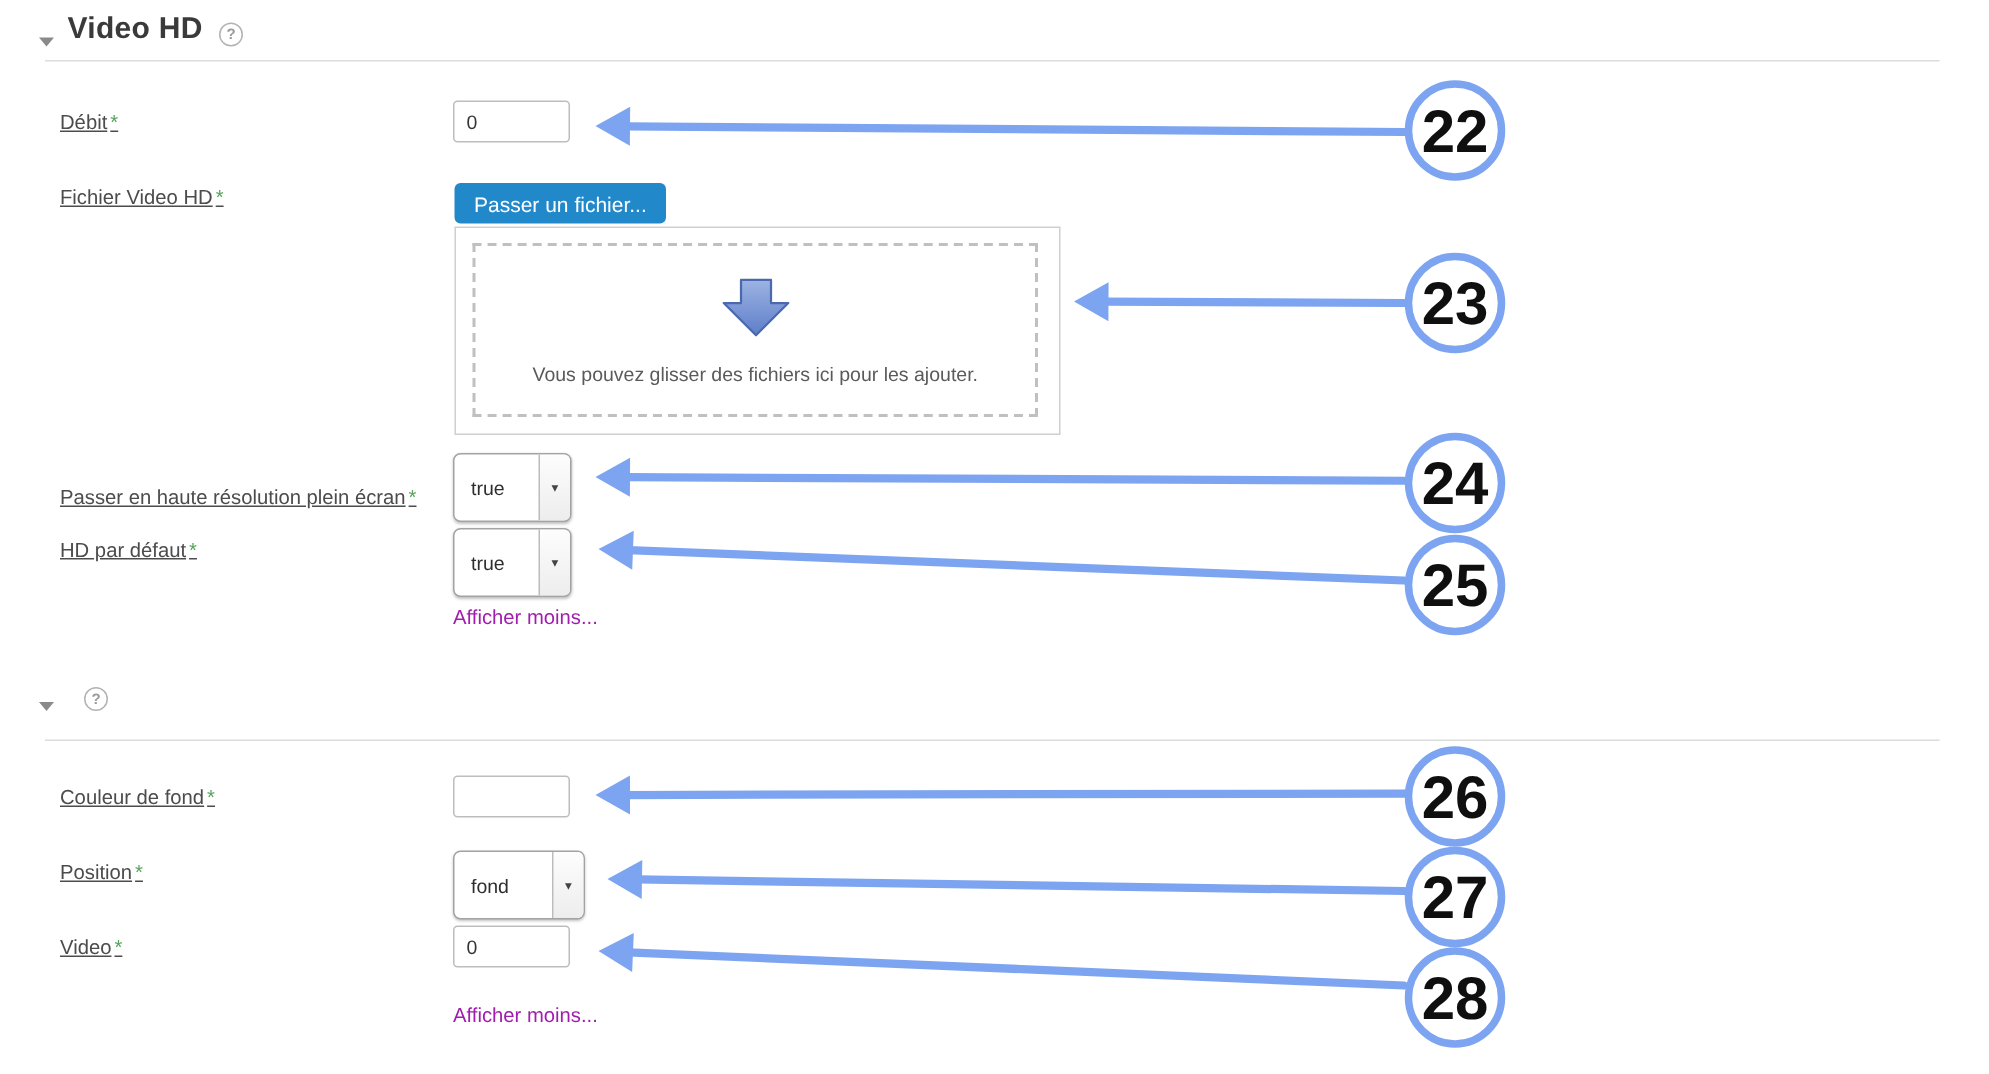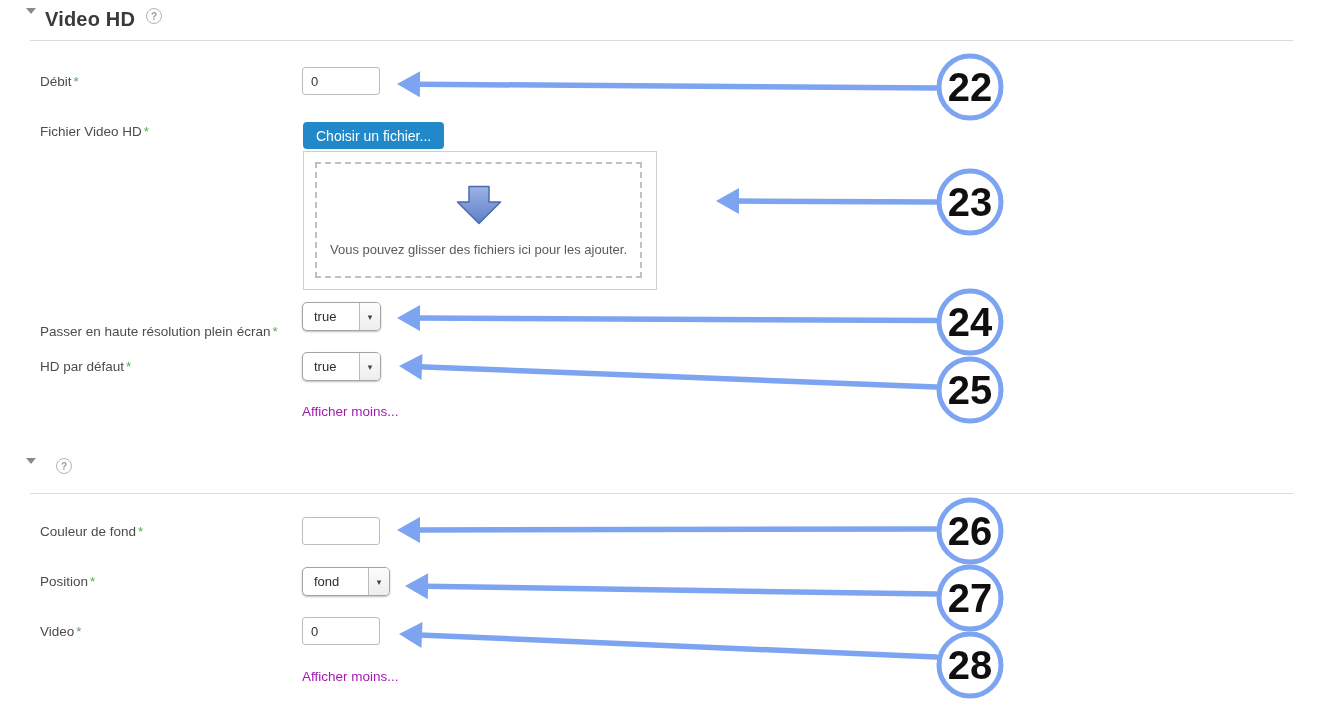--- a/index.html
+++ b/index.html
@@ -8,21 +8,21 @@
     width: 1326px; height: 716px;
     position: relative;
     background: #ffffff;
     font-family: "Liberation Sans", sans-serif;
     overflow: hidden;
   }
 
   
   .section-header {
     position: absolute; left: 26px;
-    display: flex; align-items: flex-start;
+    display: flex; align-items: flex-end;
     cursor: pointer;
   }
   .collapse-triangle {
     width: 0; height: 0;
     border-left: 5px solid transparent;
     border-right: 5px solid transparent;
     border-top: 6px solid #8a8a8a;
     margin-right: 9px;
   }
   .section-title {
@@ -39,38 +39,39 @@
   .divider {
     position: absolute; left: 30px; width: 1263px; height: 1px;
     background: #dcdcdc;
   }
 
   
   .field-label {
     position: absolute; left: 40px;
     font-size: 13.5px; color: #4c4c4c;
     white-space: nowrap;
+    text-decoration: underline;
   }
   .req { color: #58a55c; margin-left: 2px; }
 
   
   .text-input {
     position: absolute; left: 302px;
     width: 78px; height: 28px;
     border: 1px solid #bdbdbd; border-radius: 3px;
     font-size: 13px; color: #333;
     padding: 0 0 0 8px;
     font-family: "Liberation Sans", sans-serif;
     background: #fff;
     outline: none;
   }
 
   
   .mac-select {
-    position: absolute; left: 302px; height: 29px;
+    position: absolute; left: 302px; height: 46px;
     display: flex; align-items: stretch;
     border: 1px solid #a3a3a3; border-radius: 5px;
     background: #fff; overflow: hidden;
     box-shadow: 0 1px 2px rgba(0,0,0,0.25);
     cursor: pointer;
   }
   .sel-value {
     display: flex; align-items: center;
     padding: 0 8px 0 11px; flex: 1;
     font-size: 13px; color: #2e2e2e;
@@ -86,21 +87,21 @@
   .file-button {
     position: absolute; left: 303px; height: 27px;
     padding: 0 13px;
     background: #2189c9; color: #fff;
     border: none; border-radius: 4px;
     font-size: 14px; font-family: "Liberation Sans", sans-serif;
     cursor: pointer;
   }
   .dropzone {
     position: absolute; left: 303px; top: 151px;
-    width: 354px; height: 139px;
+    width: 404px; height: 139px;
     border: 1px solid #cfcfcf; background: #fff;
   }
   .dropzone-inner {
     position: absolute; left: 11px; top: 10px; right: 14px; bottom: 11px;
     border: 2px dashed #c0c0c0;
     display: flex; flex-direction: column;
     align-items: center; justify-content: center;
   }
   .drop-arrow { margin-top: 2px; }
   .dropzone-hint {
@@ -140,21 +141,21 @@
 <div class="divider" style="top:40px"></div>
 
 <label class="field-label" style="top:74px">
   <span>Débit</span><span class="req">*</span>
 </label>
 <input class="text-input" style="top: 67px;" value="0">
 
 <label class="field-label" style="top:124px">
   <span>Fichier Video HD</span><span class="req">*</span>
 </label>
-<button class="file-button" style="top:122px">Choisir un fichier...</button>
+<button class="file-button" style="top:122px">Passer un fichier...</button>
 
 <div class="dropzone">
   <div class="dropzone-inner">
     <svg class="drop-arrow" width="46" height="40" viewBox="0 0 46 40">
       <defs>
         <linearGradient id="ag" x1="0" y1="0" x2="0" y2="1">
           <stop offset="0" stop-color="#9db3e4"></stop>
           <stop offset="1" stop-color="#5d7ec8"></stop>
         </linearGradient>
       </defs>

